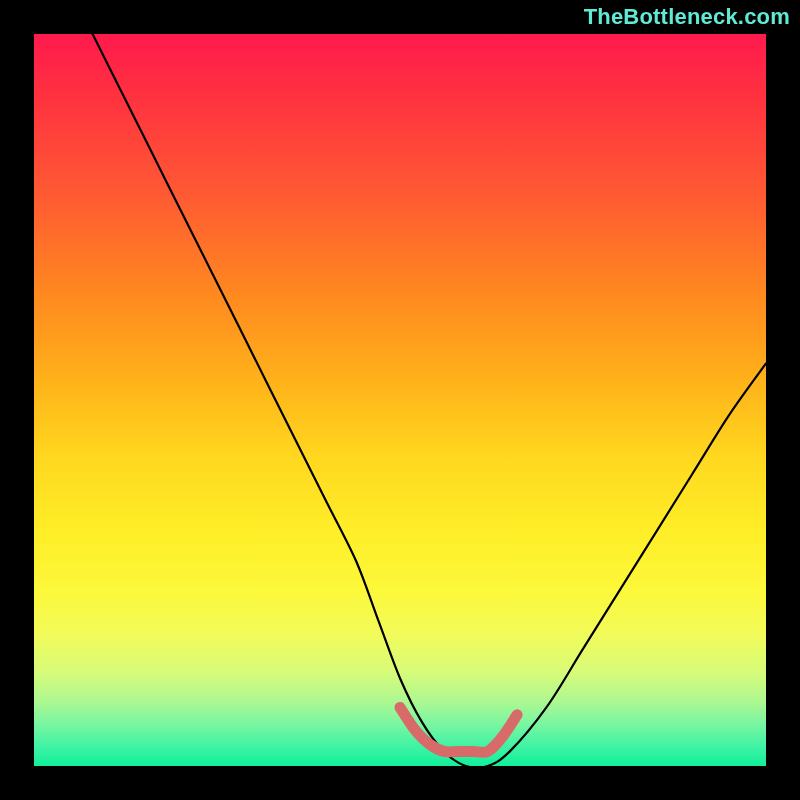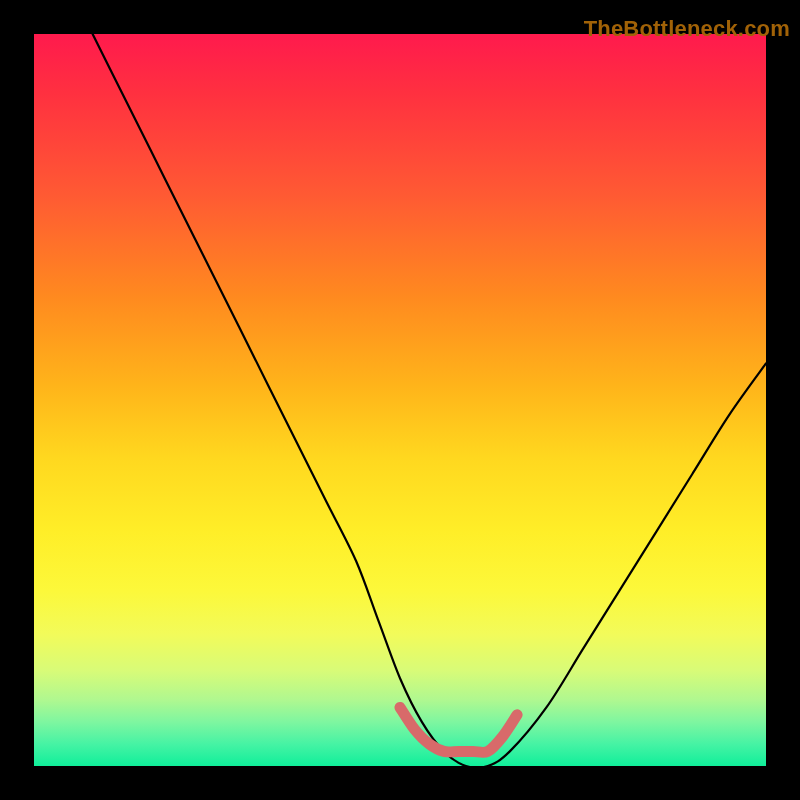--- a/index.html
+++ b/index.html
@@ -5,26 +5,26 @@
   * { margin: 0; padding: 0; box-sizing: border-box; }
   html, body { width: 800px; height: 800px; overflow: hidden; background: #000; }
   .frame {
     position: relative;
     width: 800px;
     height: 800px;
     background: #000;
   }
   .watermark {
     position: absolute;
-    top: 16px;
+    top: 4px;
     right: 10px;
     font-family: Arial, Helvetica, sans-serif;
     font-size: 22px;
     font-weight: 600;
-    color: #a16207;
+    color: #5eead4;
     z-index: 20;
     letter-spacing: 0.2px;
   }
   .plot {
     position: absolute;
     left: 34px;
     top: 34px;
     width: 732px;
     height: 732px;
   }

